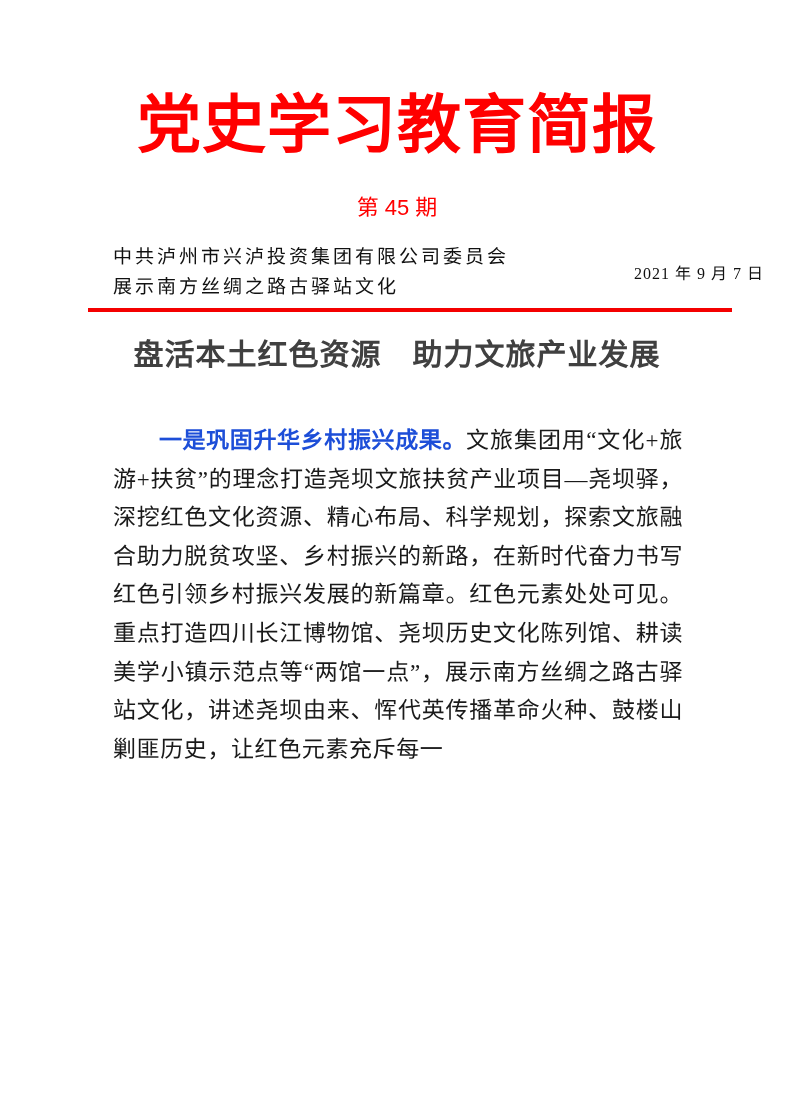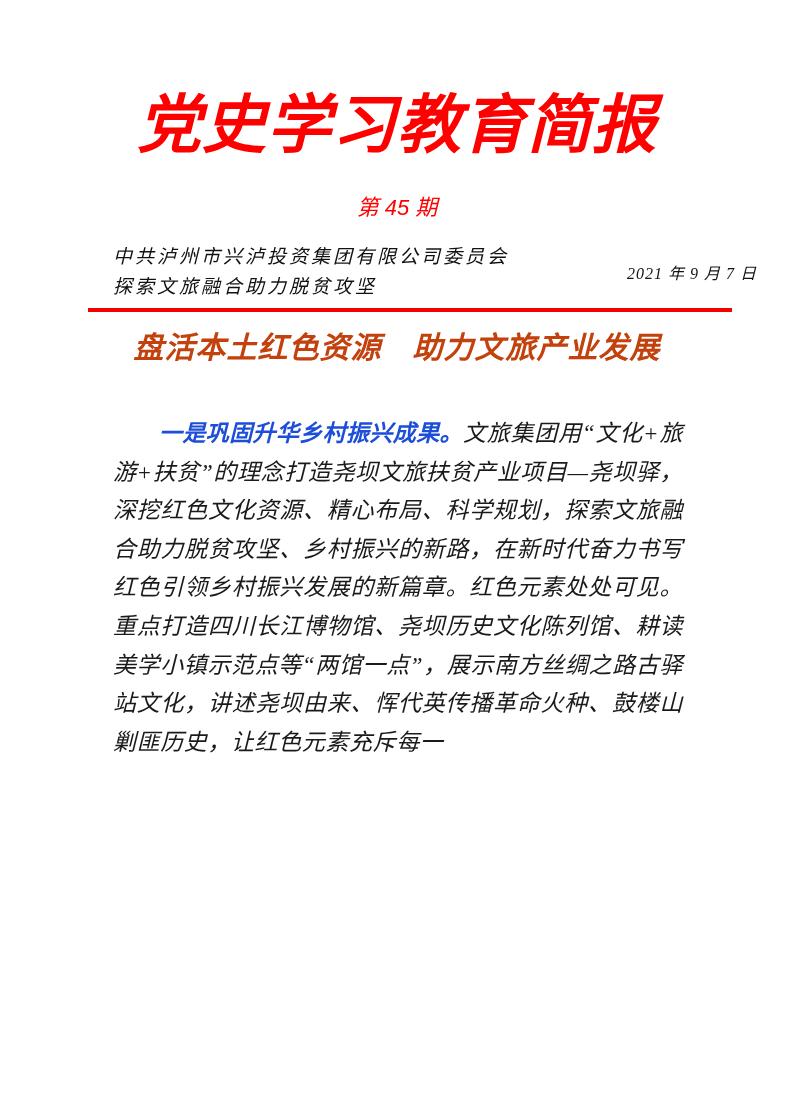--- a/index.html
+++ b/index.html
@@ -6,21 +6,20 @@
   html, body { background: #ffffff; }
   .page {
     position: relative;
     width: 794px;
     height: 827px;
     margin: 0 auto;
     background: #ffffff;
     overflow: hidden;
     font-family: "Liberation Serif", "DejaVu Serif", serif;
     color: #000000;
-    font-style: italic;
   }
   
   .bulletin-title {
     padding-top: 84px;
     text-align: center;
     font-size: 64px;
     line-height: 84px;
     font-weight: bold;
     color: #ff0000;
     letter-spacing: 1px;
@@ -28,21 +27,21 @@
   }
   .issue-number {
     margin-top: 28px;
     text-align: center;
     font-size: 22px;
     line-height: 24px;
     color: #ff0000;
     font-family: "Liberation Sans", "DejaVu Sans", sans-serif;
   }
   .masthead-row {
-    margin: 22px 35px 0 113px;
+    margin: 22px 28px 0 113px;
     display: flex;
     align-items: center;
     justify-content: space-between;
   }
   .org-block {
     font-size: 19px;
     line-height: 30px;
     letter-spacing: 3px;
     color: #111111;
   }
@@ -55,26 +54,26 @@
   }
   .red-rule {
     margin: 6px 0 0 88px;
     width: 644px;
     height: 4px;
     background: #f40000;
     border: none;
   }
   
   .article-title {
-    margin-top: 16px;
+    margin-top: 23px;
     text-align: center;
     font-size: 30px;
     line-height: 40px;
     font-weight: bold;
-    color: #c2410c;
+    color: #404040;
     letter-spacing: 1px;
   }
   .article-body {
     margin: 46px auto 0 113px;
     width: 570px;
     font-size: 23px;
     line-height: 38.6px;
     letter-spacing: 0.6px;
     text-align: justify;
     text-justify: inter-ideograph;
@@ -95,21 +94,21 @@
 
 <div class="page">
 
   <div class="bulletin-title">党史学习教育简报</div>
 
   <div class="issue-number">第 45 期</div>
 
   <div class="masthead-row">
     <div class="org-block">
       <div>中共泸州市兴泸投资集团有限公司委员会</div>
-      <div>探索文旅融合助力脱贫攻坚</div>
+      <div>展示南方丝绸之路古驿站文化</div>
     </div>
     <div class="issue-date">2021 年 9 月 7 日</div>
   </div>
 
   <div class="red-rule"></div>
 
   <div class="article-title">盘活本土红色资源　助力文旅产业发展</div>
 
   <div class="article-body">
     <p><span class="para-lead">一是巩固升华乡村振兴成果。</span><span>文旅集团用“文化+旅游+扶贫”的理念打造尧坝文旅扶贫产业项目—尧坝驿，深挖红色文化资源、精心布局、科学规划，探索文旅融合助力脱贫攻坚、乡村振兴的新路，在新时代奋力书写红色引领乡村振兴发展的新篇章。红色元素处处可见。重点打造四川长江博物馆、尧坝历史文化陈列馆、耕读美学小镇示范点等“两馆一点”，展示南方丝绸之路古驿站文化，讲述尧坝由来、恽代英传播革命火种、鼓楼山剿匪历史，让红色元素充斥每一</span></p>

